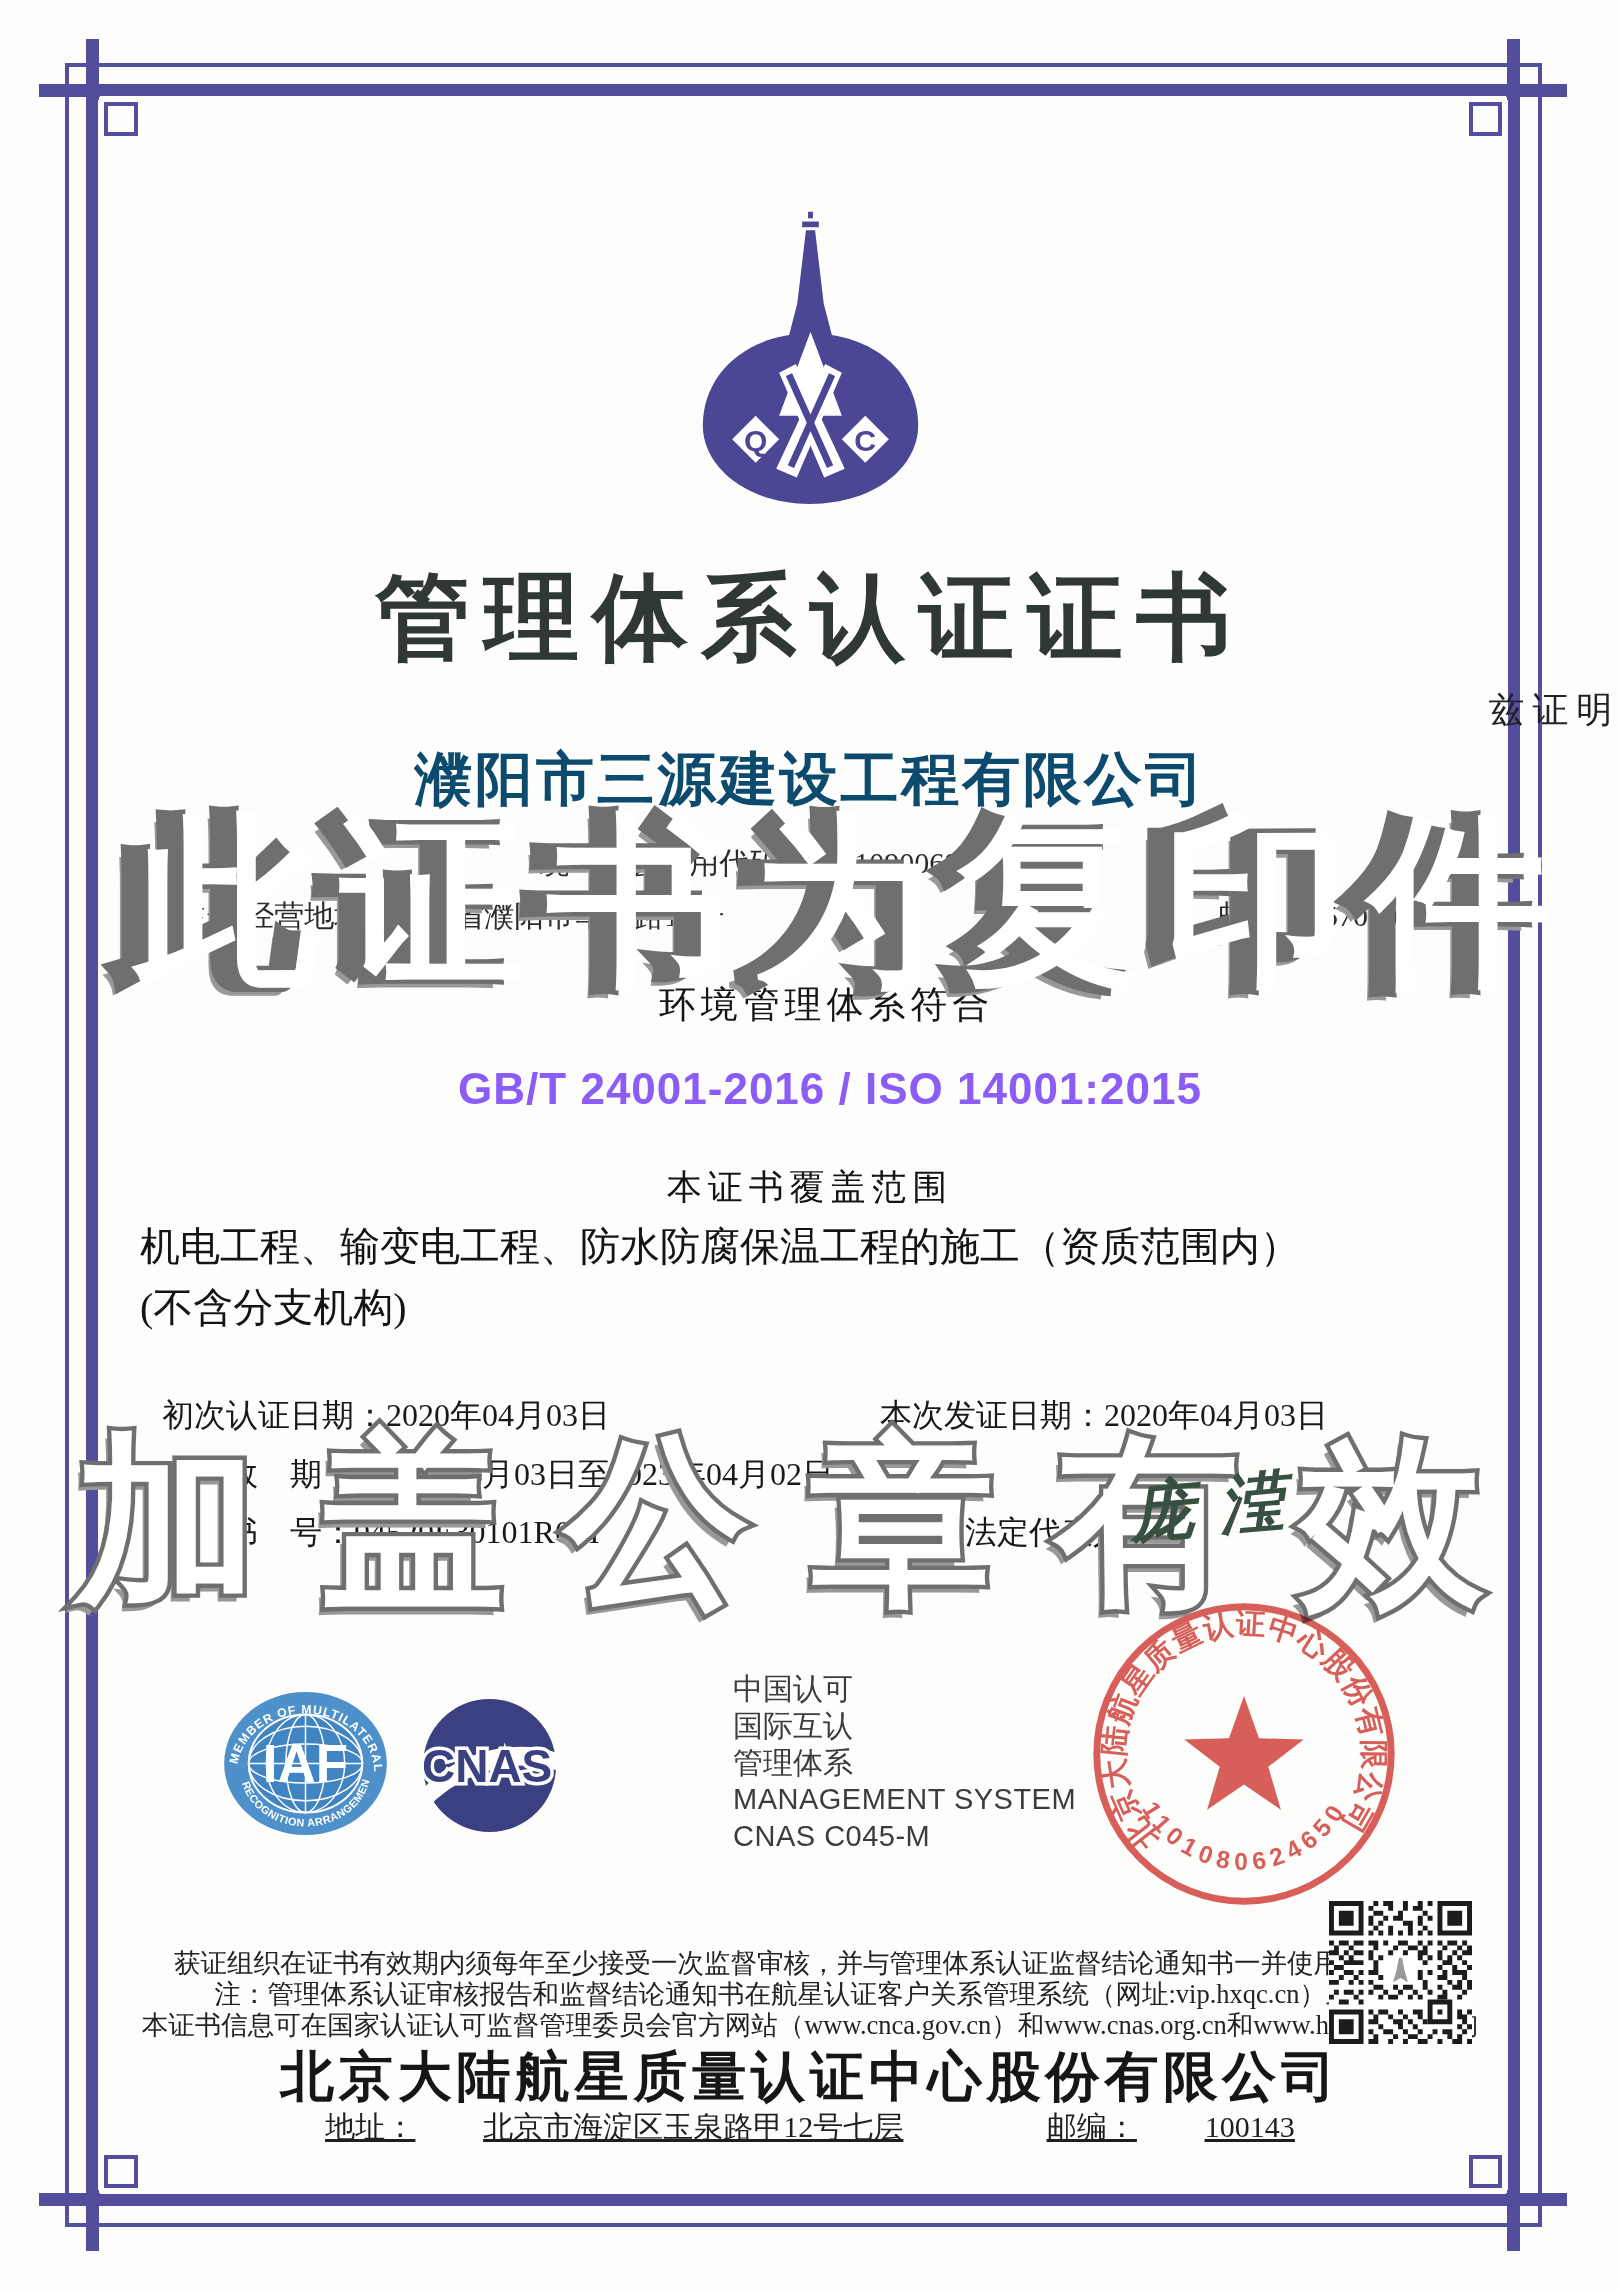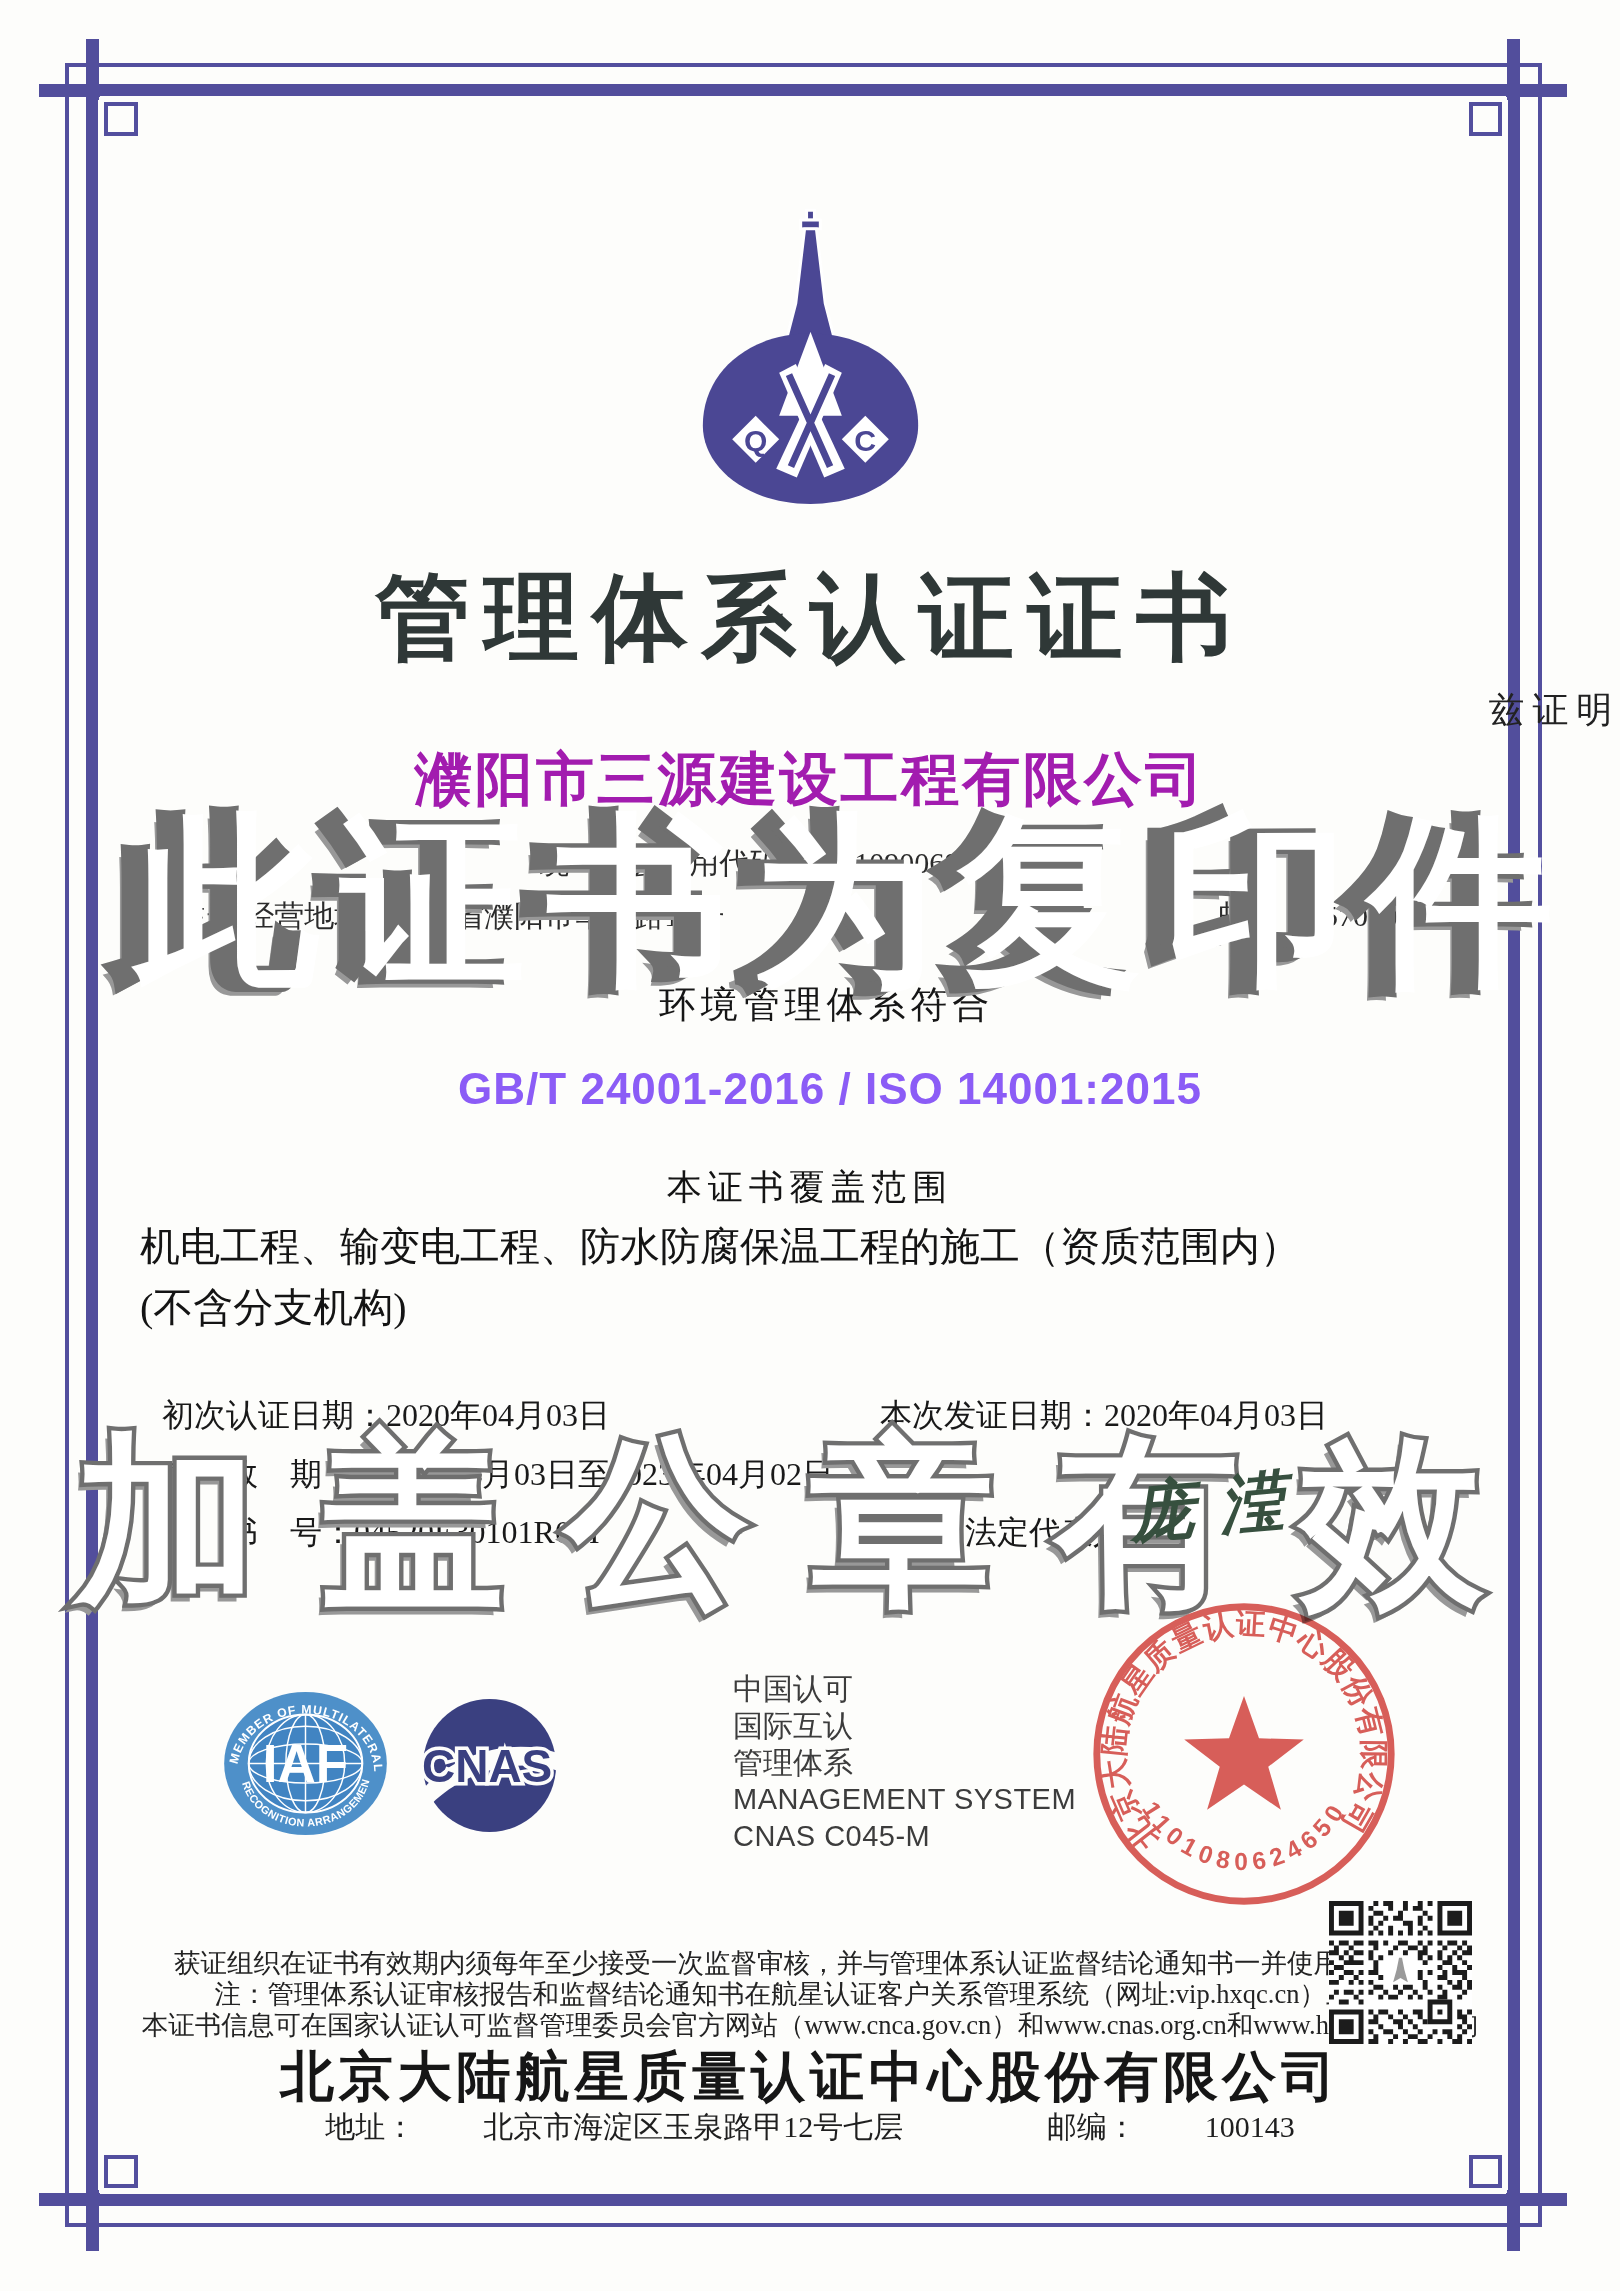--- a/index.html
+++ b/index.html
@@ -9,21 +9,21 @@
   .frame-outer{position:absolute;left:65px;top:63px;right:78px;bottom:65px;border:4.9px solid #534f9e;z-index:5;}
   .frame-inner{position:absolute;left:86px;top:84px;right:100px;bottom:86px;border:12.7px solid #524e9c;z-index:5;}
   .stub{position:absolute;background:#524e9c;z-index:6;}
   .cornerbox{position:absolute;width:25.5px;height:25.5px;border:4.9px solid #534f9e;z-index:6;}
   
   .emblem{position:absolute;left:0;right:0;top:208px;text-align:center;z-index:10;}
   .title{position:absolute;left:0;right:0;top:555px;text-align:center;font-family:"Liberation Sans",sans-serif;
          font-weight:900;font-size:95px;letter-spacing:13.7px;color:#2f3837;z-index:10;}
   .certify{position:absolute;left:0;right:0;top:686px;text-align:right;font-size:36px;letter-spacing:7.8px;color:#222;z-index:10;}
   .company{position:absolute;left:0;right:0;top:741px;text-align:center;font-family:"Liberation Sans",sans-serif;
-           font-weight:900;font-size:58px;letter-spacing:2.9px;color:#a21caf;z-index:10;}
+           font-weight:900;font-size:58px;letter-spacing:2.9px;color:#0c4a6e;z-index:10;}
   .creditline{position:absolute;left:0;right:0;top:843px;text-align:center;font-size:30px;color:#2b2b2b;z-index:10;}
   .addrline{position:absolute;left:176px;top:896px;font-size:30px;color:#2b2b2b;z-index:10;}
   .postline{position:absolute;left:1218px;top:896px;font-size:30px;color:#2b2b2b;z-index:10;}
   .sysline{position:absolute;left:0;right:0;top:980px;text-align:center;font-size:37px;letter-spacing:4.9px;color:#161616;z-index:10;margin-left:33px;}
   .stdline{position:absolute;left:0;right:0;top:1064px;text-align:center;font-family:"Liberation Sans",sans-serif;
            font-weight:bold;font-size:44px;letter-spacing:1px;color:#8b5cf6;z-index:10;padding-left:40px;}
   .scopehead{position:absolute;left:0;right:0;top:1164px;text-align:center;font-size:35px;letter-spacing:5.9px;color:#141414;z-index:10;}
   .scope1{position:absolute;left:140px;top:1219px;font-size:40px;color:#141414;z-index:10;}
   .scope2{position:absolute;left:140px;top:1280px;font-size:40px;color:#141414;z-index:10;}
   .drow{position:absolute;font-size:32px;color:#191919;z-index:10;}
@@ -36,21 +36,21 @@
            font-size:30px;line-height:37px;color:#3c3c3c;}
   .acctext .en{font-size:29px;letter-spacing:0.5px;}
   
   .seal{position:absolute;left:1086px;top:1596px;z-index:50;mix-blend-mode:multiply;opacity:.92;}
   .qr{position:absolute;left:1329px;top:1901px;z-index:30;}
   
   .note{position:absolute;left:0;right:0;text-align:center;font-size:26.5px;color:#232323;z-index:10;letter-spacing:0px;}
   .issuer{position:absolute;left:0;right:0;top:2041px;text-align:center;font-family:"Liberation Sans",sans-serif;
           font-weight:900;font-size:54px;letter-spacing:4.9px;color:#161616;z-index:10;}
   .botaddr{position:absolute;left:0;right:0;top:2107px;text-align:center;font-size:30px;color:#1f1f1f;z-index:10;}
-  .botaddr span{margin:8px 34px;}
+  .botaddr span{margin:8px 34px;text-decoration:underline;}
   
   .wm{position:absolute;left:0;width:100%;text-align:center;white-space:nowrap;z-index:40;
       font-family:"Liberation Sans",sans-serif;font-weight:900;pointer-events:none;}
   .wm1{top:780px;font-size:184px;letter-spacing:21.6px;padding-left:45px;}
   .wm2{top:1400px;font-size:184px;letter-spacing:61px;}
   .wm-stroke{position:absolute;left:0;right:0;top:0;-webkit-text-stroke:8.8px #6f6f6f;color:#6f6f6f;
              text-shadow:-5.9px 7.8px 0 #989898;}
   .wm-fill{position:relative;display:block;color:#ffffff;}
 </style>
 </head>

